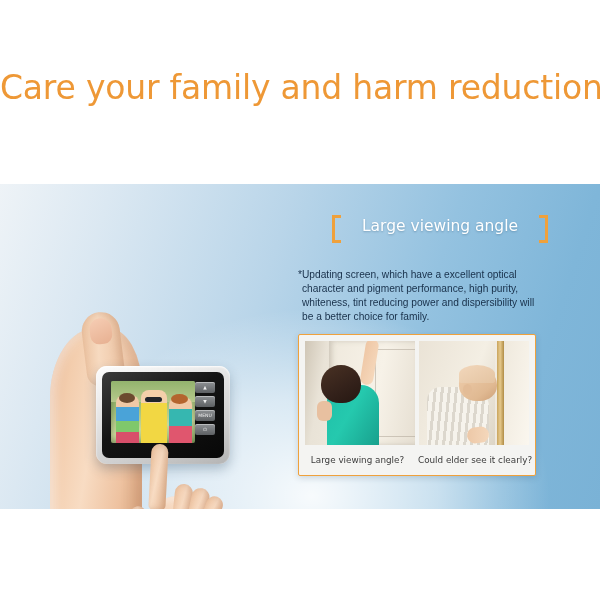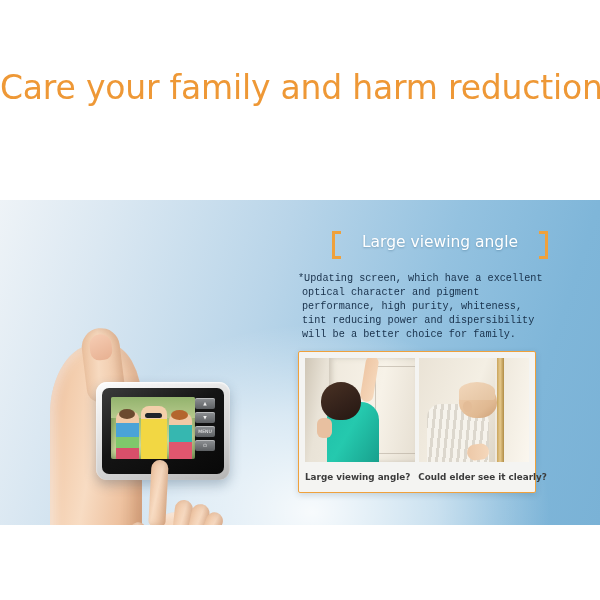--- a/index.html
+++ b/index.html
@@ -16,21 +16,21 @@
     white-space:nowrap; font-family:"DejaVu Sans", sans-serif;
   }
   .subhead {
     position:absolute; left:0; top:114px; width:600px; text-align:center;
     color:#2b2b2b; font-size:12.5px; font-weight:400; white-space:nowrap;
     font-family:"DejaVu Sans", sans-serif;
   }
 
   
   .bluepanel {
-    position:absolute; left:0; top:200px; width:600px; height:325px;
+    position:absolute; left:0; top:184px; width:600px; height:325px;
     background:
       radial-gradient(ellipse 330px 260px at 52% 96%, rgba(255,255,255,0.92) 0%, rgba(255,255,255,0.55) 38%, rgba(255,255,255,0.0) 72%),
       linear-gradient(108deg, #eef3f7 0%, #dbe8f2 16%, #b9d5e9 42%, #94c2e0 66%, #7fb6d9 85%, #7ab2d6 100%);
     overflow:hidden;
   }
 
   
   .product-stage { position:absolute; left:28px; top:60px; width:260px; height:265px; }
 
   
@@ -131,33 +131,32 @@
   .brk.left  { left:0;  border-left:3px solid #EFA13C; }
   .brk.right { right:0; border-right:3px solid #EFA13C; }
   .heading-txt {
     position:absolute; left:13px; right:13px; top:5px; text-align:center;
     color:#ffffff; font-size:15.5px; font-weight:400; white-space:nowrap;
     font-family:"DejaVu Sans", sans-serif;
     text-shadow:0 1px 2px rgba(40,80,110,0.35);
   }
 
   .body-copy {
-    margin-top:8px; width:248px;
+    margin-top:20px; width:248px;
     color:#18304a; font-size:10.2px; line-height:1.36; font-weight:500;
-    font-family:Liberation Mono, monospace;
+    font-family:Liberation Sans, sans-serif;
     text-indent:-4px; padding-left:4px;
   }
 
   
   .photo-panel {
     margin-top:10px; width:238px; height:142px;
     background:#f4f4f2; border:1.5px solid #EFA13C; border-radius:2px;
     padding:6px 6px 0 6px;
     box-shadow:0 2px 6px rgba(40,70,95,0.18);
-    font-weight:bold;
   }
   .photo-row { display:flex; gap:4px; height:104px; }
   .photo { position:relative; width:111px; height:104px; overflow:hidden; background:#ddd8d0; }
 
   
   .pA { background:linear-gradient(100deg,#cfc6b6 0%,#e9e3d7 18%,#f2ece0 55%,#e3dcd0 100%); }
   .doorA { position:absolute; left:24px; top:0; width:87px; height:104px;
     background:linear-gradient(100deg,#efe9dd,#f7f2e8 55%,#e6dfd2);
     box-shadow:inset 3px 0 5px rgba(150,140,125,0.35); }
   .doorA-panel { position:absolute; left:46px; top:8px; width:52px; height:88px;

